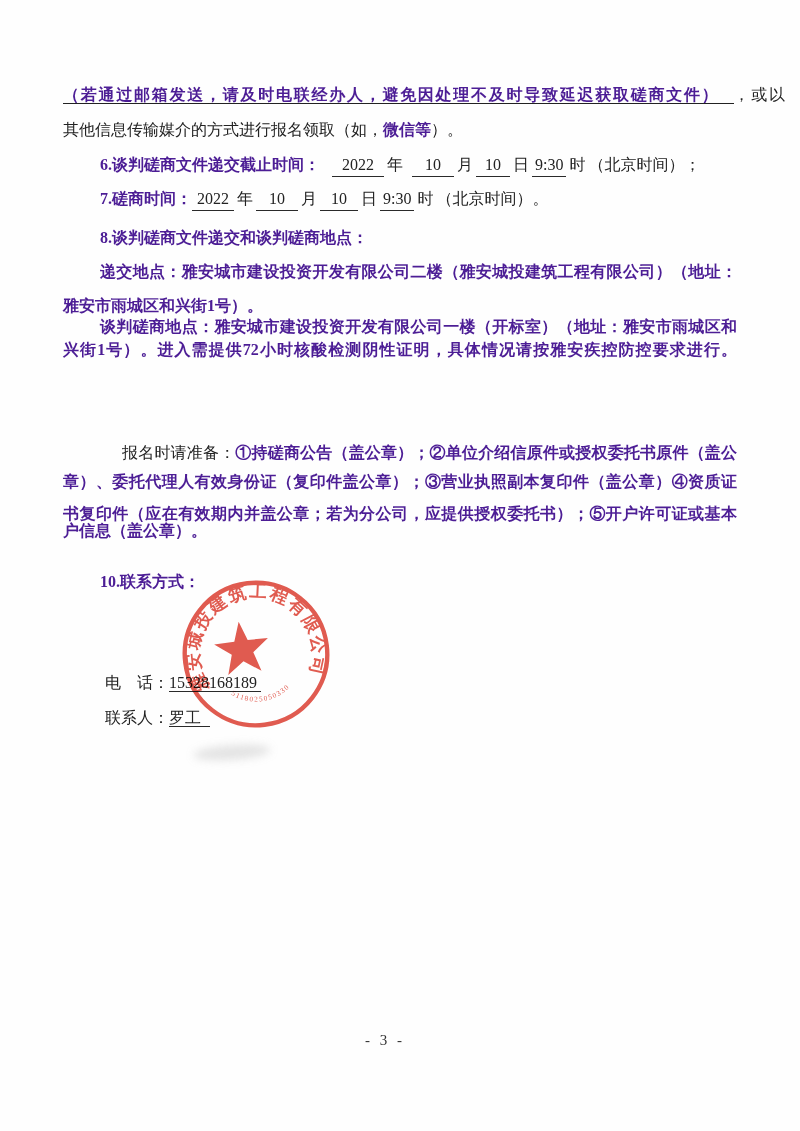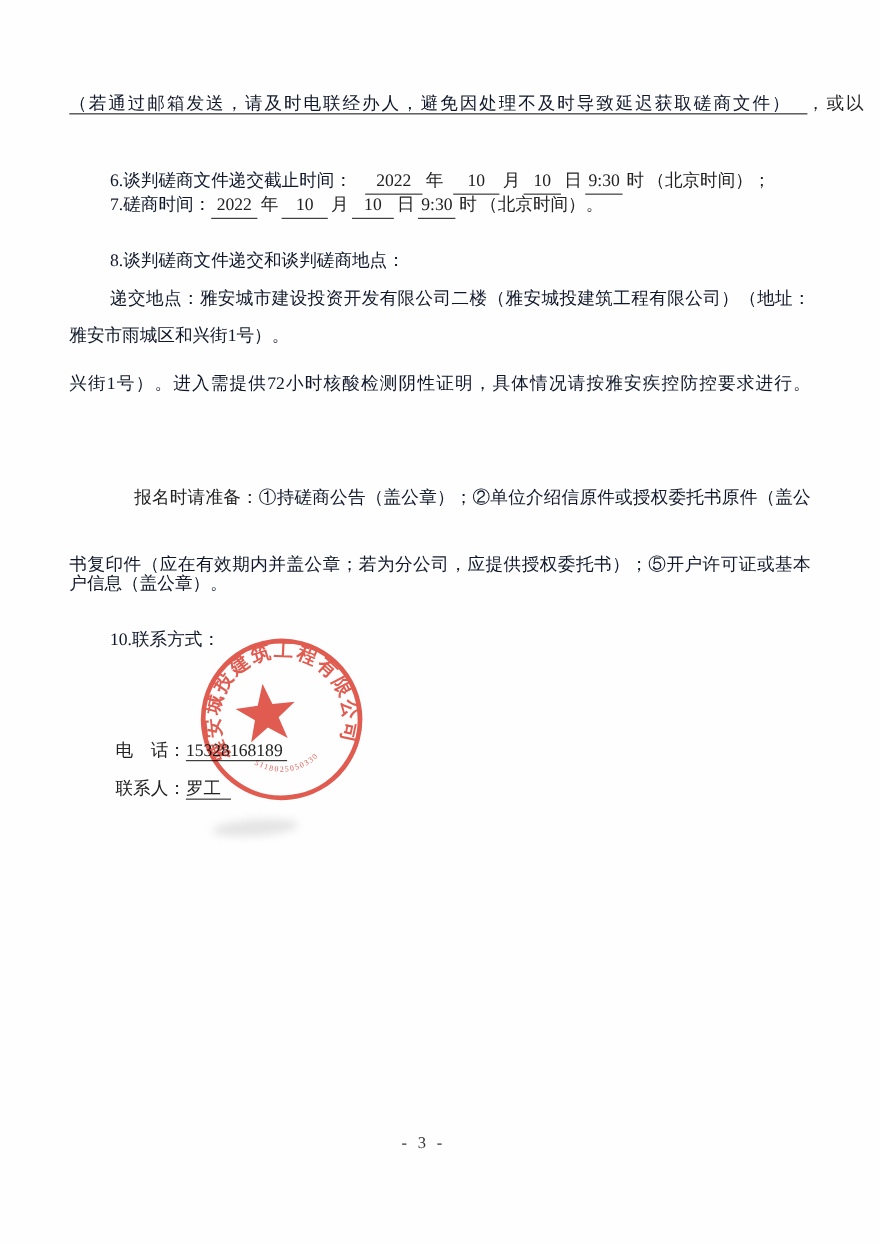--- a/index.html
+++ b/index.html
@@ -18,21 +18,21 @@
     font-size:16px; line-height:22px;
     white-space:nowrap;
     color:#222;
   }
   .j {
     white-space:normal;
     text-align:justify;
     text-align-last:justify;
     text-justify:inter-character;
   }
-  .b { font-weight:400; color:#0f172a; }
+  .b { font-weight:700; color:#4c1d95; }
   
   .ulx { border-bottom:1.6px solid #222; padding-right:14px; }
   
   .fld {
     border-bottom:1.4px solid #2a2a2a;
     display:inline-block; text-align:center;
   }
   .unit { margin:0 3px; }
   
   .ulv { border-bottom:1.4px solid #2a2a2a; padding-right:6px; }
@@ -53,38 +53,43 @@
   }
 </style>
 </head>
 <body>
 
 <div class="page">
 
   <div class="line j" style="top:84px; left:63px; width:722px;">
     <span class="b ulx">（若通过邮箱发送，请及时电联经办人，避免因处理不及时导致延迟获取磋商文件）</span><span>，或以</span>
   </div>
+  <div class="line" style="top:119px; left:63px;">
+    <span>其他信息传输媒介的方式进行报名领取（如，</span><span class="b">微信等</span><span>）。</span>
+  </div>
 
   <div class="line" style="top:154px; left:100px;">
     <span class="b">6.谈判磋商文件递交截止时间：</span><span class="fld" style="margin-left:12px; padding:0 10px;">2022</span><span class="unit">年</span><span class="fld" style="margin-left:6px; padding:0 13px;">10</span><span class="unit">月</span><span class="fld" style="padding:0 9px;">10</span><span class="unit">日</span><span class="fld" style="padding:0 3px;">9:30</span><span class="unit">时</span><span>（北京时间）；</span>
   </div>
 
-  <div class="line" style="top:176px; left:100px;">
+  <div class="line" style="top:188px; left:100px;">
     <span class="b">7.磋商时间：</span><span class="fld" style="padding:0 5px;">2022</span><span class="unit">年</span><span class="fld" style="padding:0 13px;">10</span><span class="unit">月</span><span class="fld" style="padding:0 11px;">10</span><span class="unit">日</span><span class="fld" style="padding:0 3px;">9:30</span><span class="unit">时</span><span>（北京时间）。</span>
   </div>
 
   <div class="line b" style="top:227px; left:100px;">8.谈判磋商文件递交和谈判磋商地点：</div>
   <div class="line j b" style="top:261px; left:100px; width:637px;">递交地点：雅安城市建设投资开发有限公司二楼（雅安城投建筑工程有限公司）（地址：</div>
   <div class="line b" style="top:295px; left:63px;">雅安市雨城区和兴街1号）。</div>
+  <div class="line j b" style="top:316px; left:100px; width:637px;">谈判磋商地点：雅安城市建设投资开发有限公司一楼（开标室）（地址：雅安市雨城区和</div>
   <div class="line j b" style="top:339px; left:63px; width:674px;">兴街1号）。进入需提供72小时核酸检测阴性证明，具体情况请按雅安疾控防控要求进行。</div>
 
 
   <div class="line j" style="top:442px; left:122px; width:615px;">
     <span>报名时请准备：</span><span class="b">①持磋商公告（盖公章）；②单位介绍信原件或授权委托书原件（盖公</span>
   </div>
+  <div class="line j b" style="top:471px; left:63px; width:674px;">章）、委托代理人有效身份证（复印件盖公章）；③营业执照副本复印件（盖公章）④资质证</div>
   <div class="line j b" style="top:503px; left:63px; width:674px;">书复印件（应在有效期内并盖公章；若为分公司，应提供授权委托书）；⑤开户许可证或基本</div>
   <div class="line b" style="top:520px; left:63px;">户信息（盖公章）。</div>
 
   <div class="line b" style="top:571px; left:100px;">10.联系方式：</div>
   <div class="line" style="top:672px; left:105px;">
     <span>电　话：</span><span class="ulv" style="padding-right:4px;margin-top:44px;">15328168189</span>
   </div>
   <div class="line" style="top:707px; left:105px;">
     <span>联系人：</span><span class="ulv" style="padding-right:9px;">罗工</span>
   </div>

